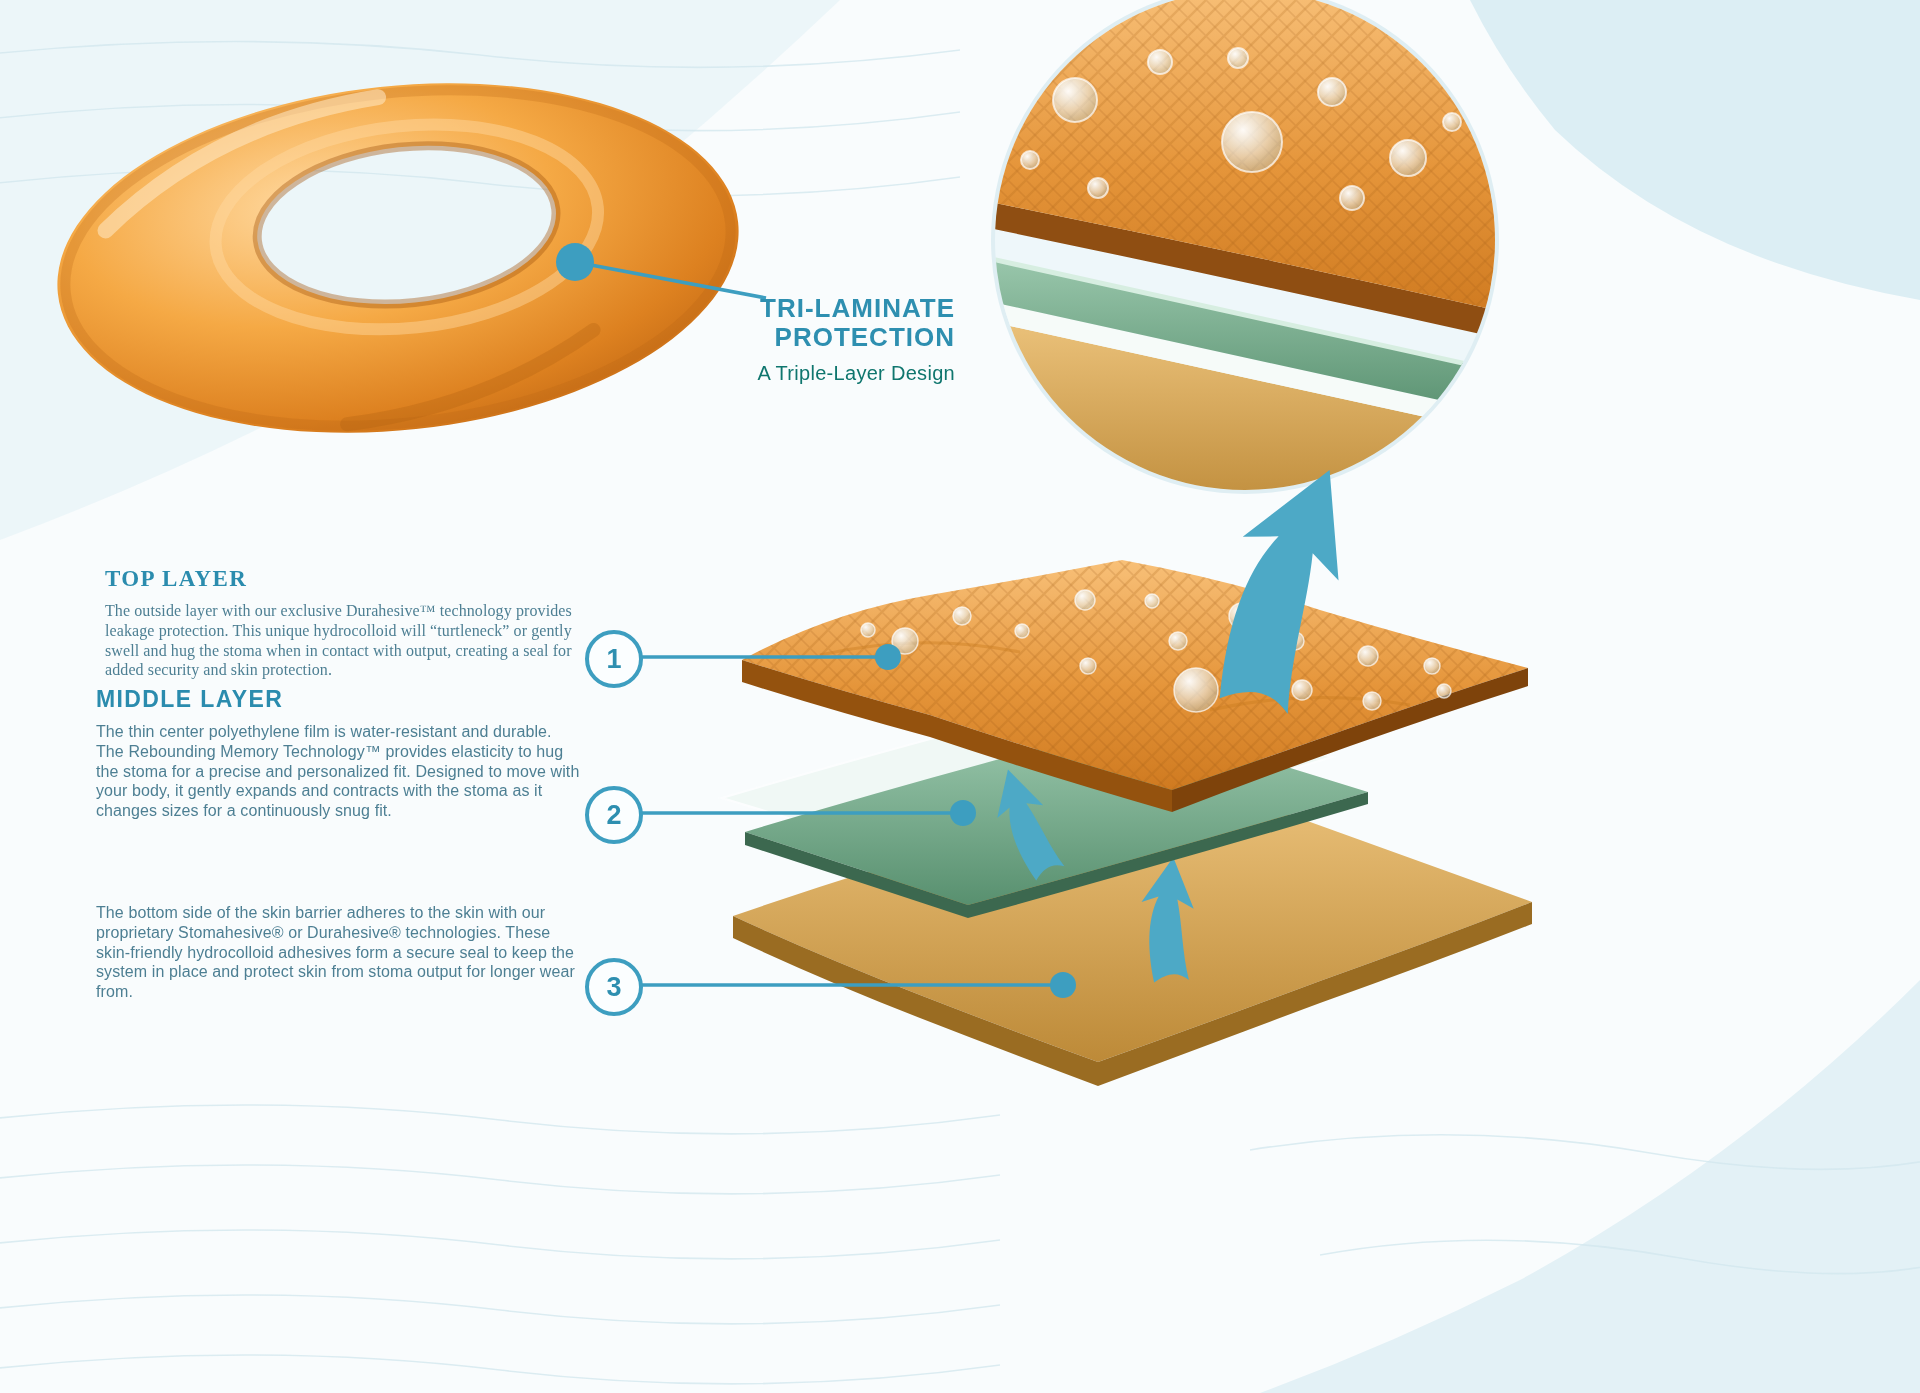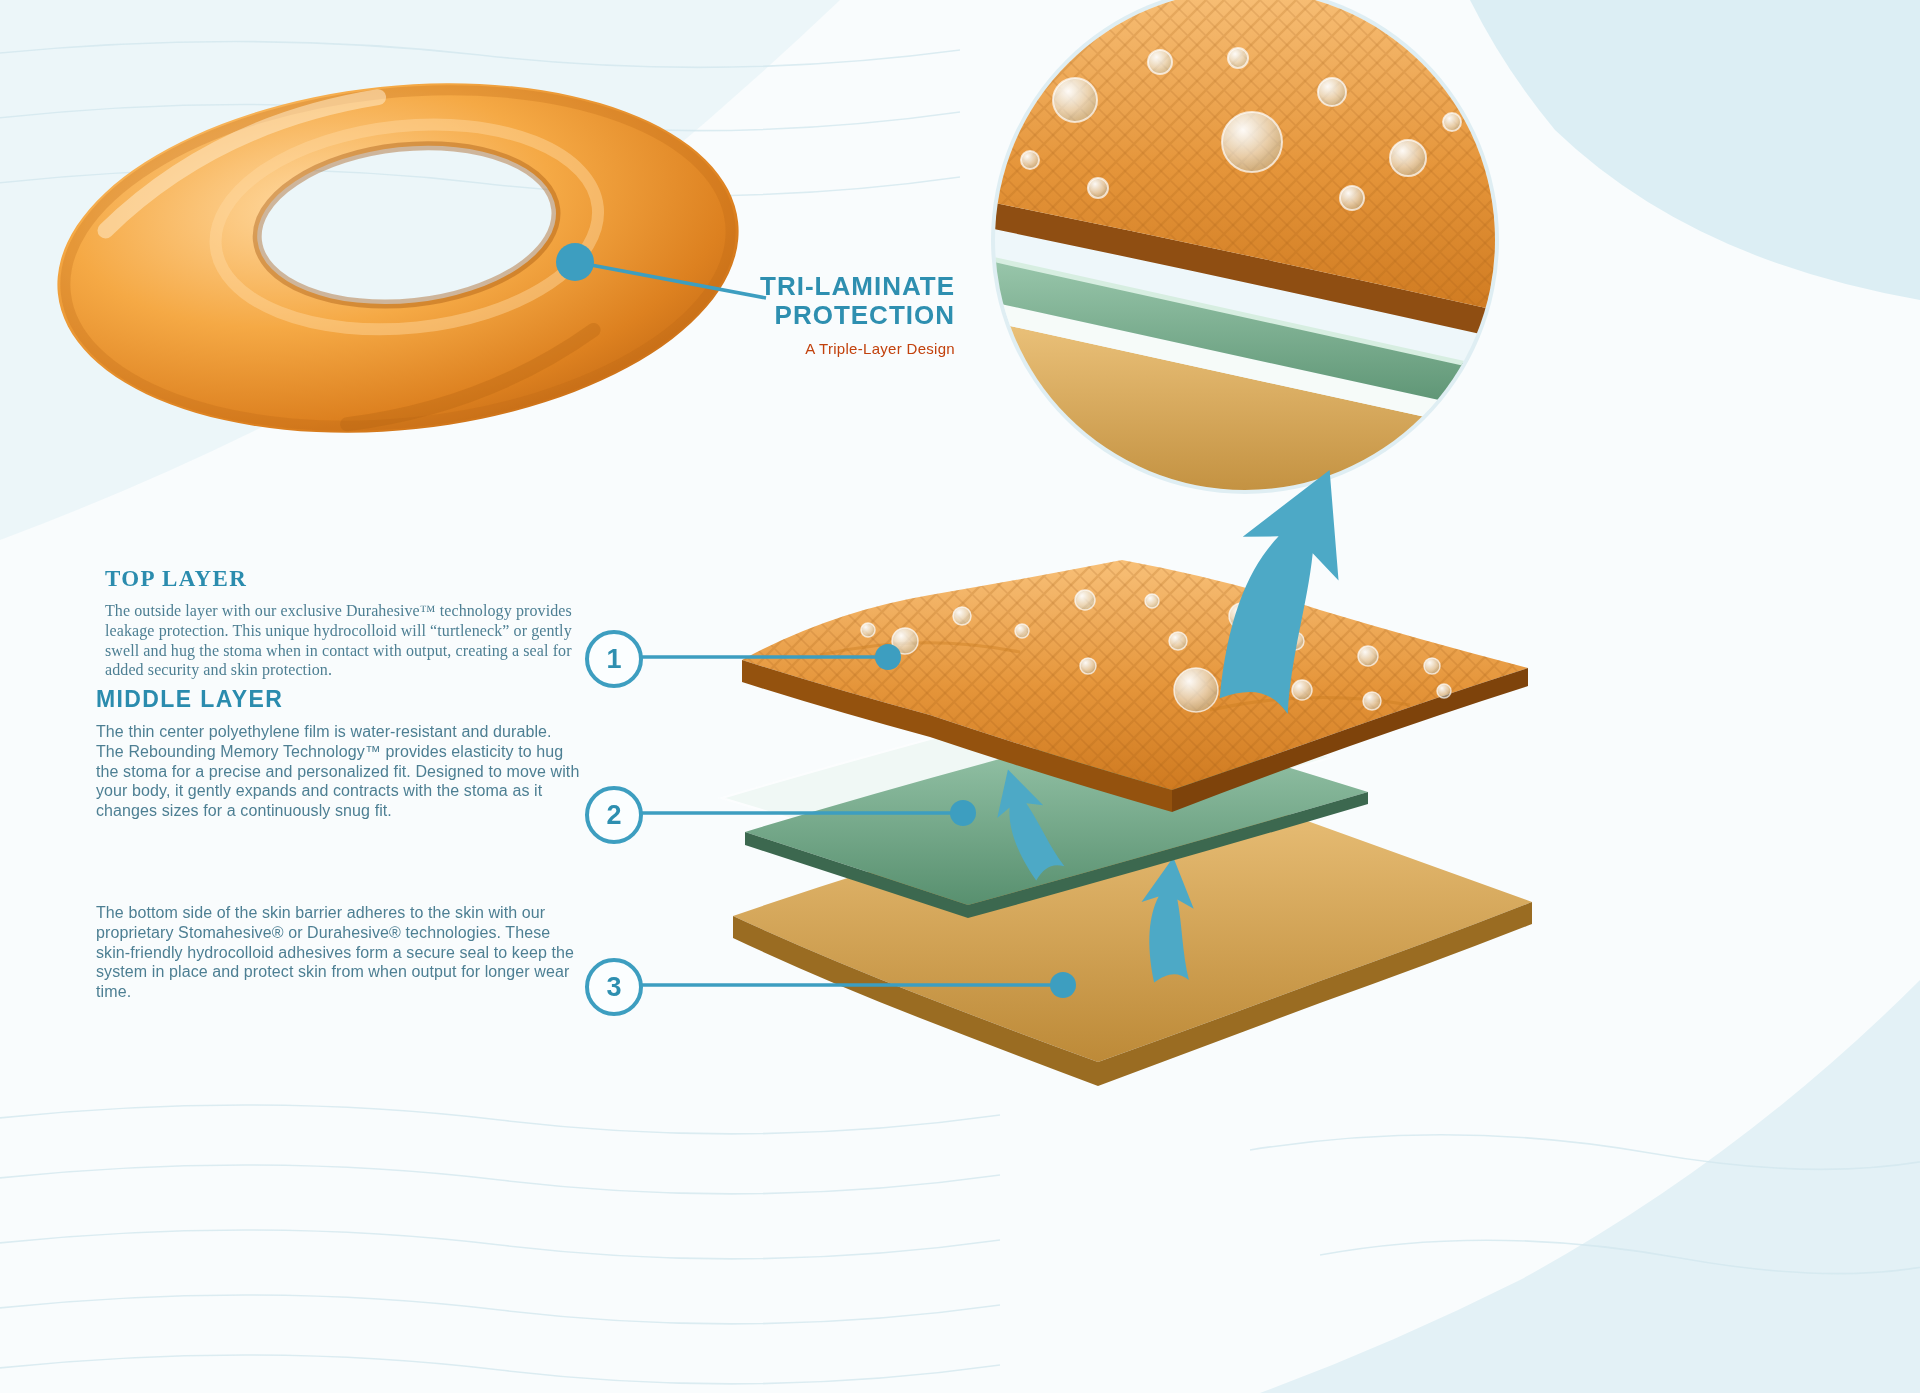--- a/index.html
+++ b/index.html
@@ -6,21 +6,21 @@
   .canvas{
     position:relative;width:1920px;height:1393px;overflow:hidden;
     background:#f9fcfd;
     font-family:"Liberation Sans", sans-serif;
   }
   .scene{position:absolute;left:0;top:0;}
   .callout{position:absolute;text-align:right;}
   .callout-title{
     font-weight:bold;font-size:26px;line-height:1.12;color:#2e8fb0;letter-spacing:1px;
   }
-  .callout-sub{font-size:15px;color:#c2410c;margin-top:10px;letter-spacing:.3px;}
+  .callout-sub{font-size:20px;color:#0f766e;margin-top:10px;letter-spacing:.3px;}
   .section{position:absolute;width:486px;}
   .section h2{
     font-size:23px;font-weight:bold;letter-spacing:1.4px;color:#2b8cae;margin:0 0 9px 0;
   }
   .section p{
     font-size:16px;line-height:1.24;color:#4d7f93;margin:0;letter-spacing:.1px;
   }
   .badge{
     position:absolute;width:50px;height:50px;border-radius:50%;
     border:4px solid #3d9ec0;background:#fbfeff;color:#2e8fb0;
@@ -182,38 +182,38 @@
       <line x1="641" y1="813" x2="963" y2="813"></line>
       <line x1="641" y1="985" x2="1063" y2="985"></line>
     </g>
     <g fill="#3d9ec0">
       <circle cx="888" cy="657" r="13"></circle>
       <circle cx="963" cy="813" r="13"></circle>
       <circle cx="1063" cy="985" r="13"></circle>
     </g>
   </svg>
 
-  <div class="callout" style="top:272px; right:965px;text-align:right;">
+  <div class="callout" style="top:294px; right:965px;text-align:right;">
     <div class="callout-title">TRI-LAMINATE</div>
     <div class="callout-title">PROTECTION</div>
     <div class="callout-sub">A Triple-Layer Design</div>
   </div>
 
   <div class="section" style="left:105px; top:566px;font-family:Liberation Serif, serif;">
     <h2>TOP LAYER</h2>
     <p>The outside layer with our exclusive Durahesive™ technology provides leakage protection. This unique hydrocolloid will “turtleneck” or gently swell and hug the stoma when in contact with output, creating a seal for added security and skin protection.</p>
   </div>
 
   <div class="section" style="left:96px; top:686px;">
     <h2>MIDDLE LAYER</h2>
     <p>The thin center polyethylene film is water-resistant and durable. The Rebounding Memory Technology™ provides elasticity to hug the stoma for a precise and personalized fit. Designed to move with your body, it gently expands and contracts with the stoma as it changes sizes for a continuously snug fit.</p>
   </div>
 
   <div class="section" style="left:96px; top:903px;">
-    <p>The bottom side of the skin barrier adheres to the skin with our proprietary Stomahesive® or Durahesive® technologies. These skin-friendly hydrocolloid adhesives form a secure seal to keep the system in place and protect skin from when output for longer wear time.</p>
+    <p>The bottom side of the skin barrier adheres to the skin with our proprietary Stomahesive® or Durahesive® technologies. These skin-friendly hydrocolloid adhesives form a secure seal to keep the system in place and protect skin from stoma output for longer wear from.</p>
   </div>
 
   <div class="badge" style="left:585px; top:630px;">
     <span>1</span>
   </div>
   <div class="badge" style="left:585px; top:786px;">
     <span>2</span>
   </div>
   <div class="badge" style="left:585px; top:958px;">
     <span>3</span>

